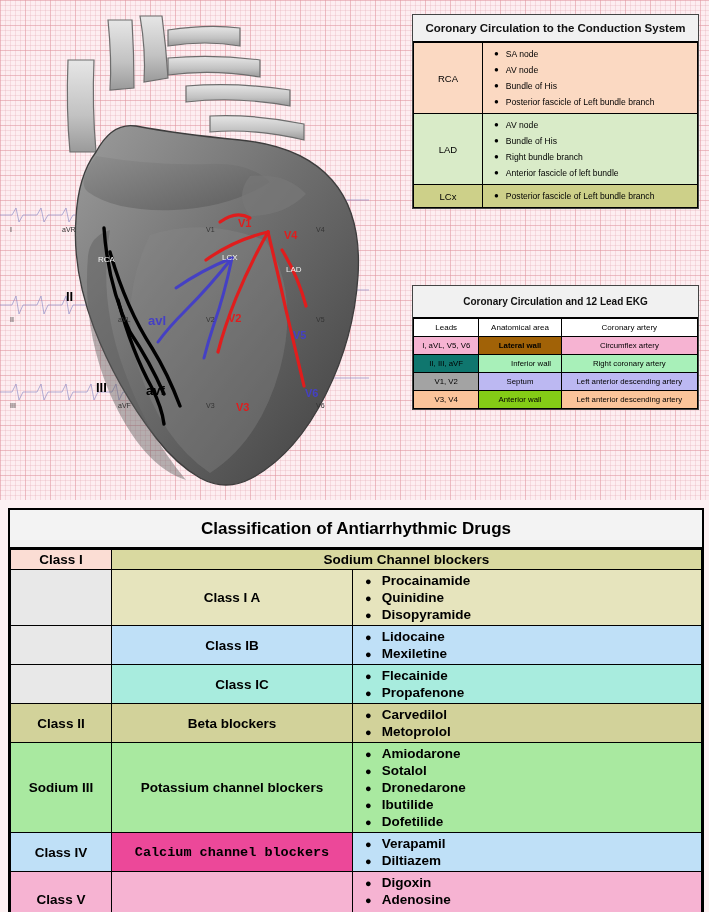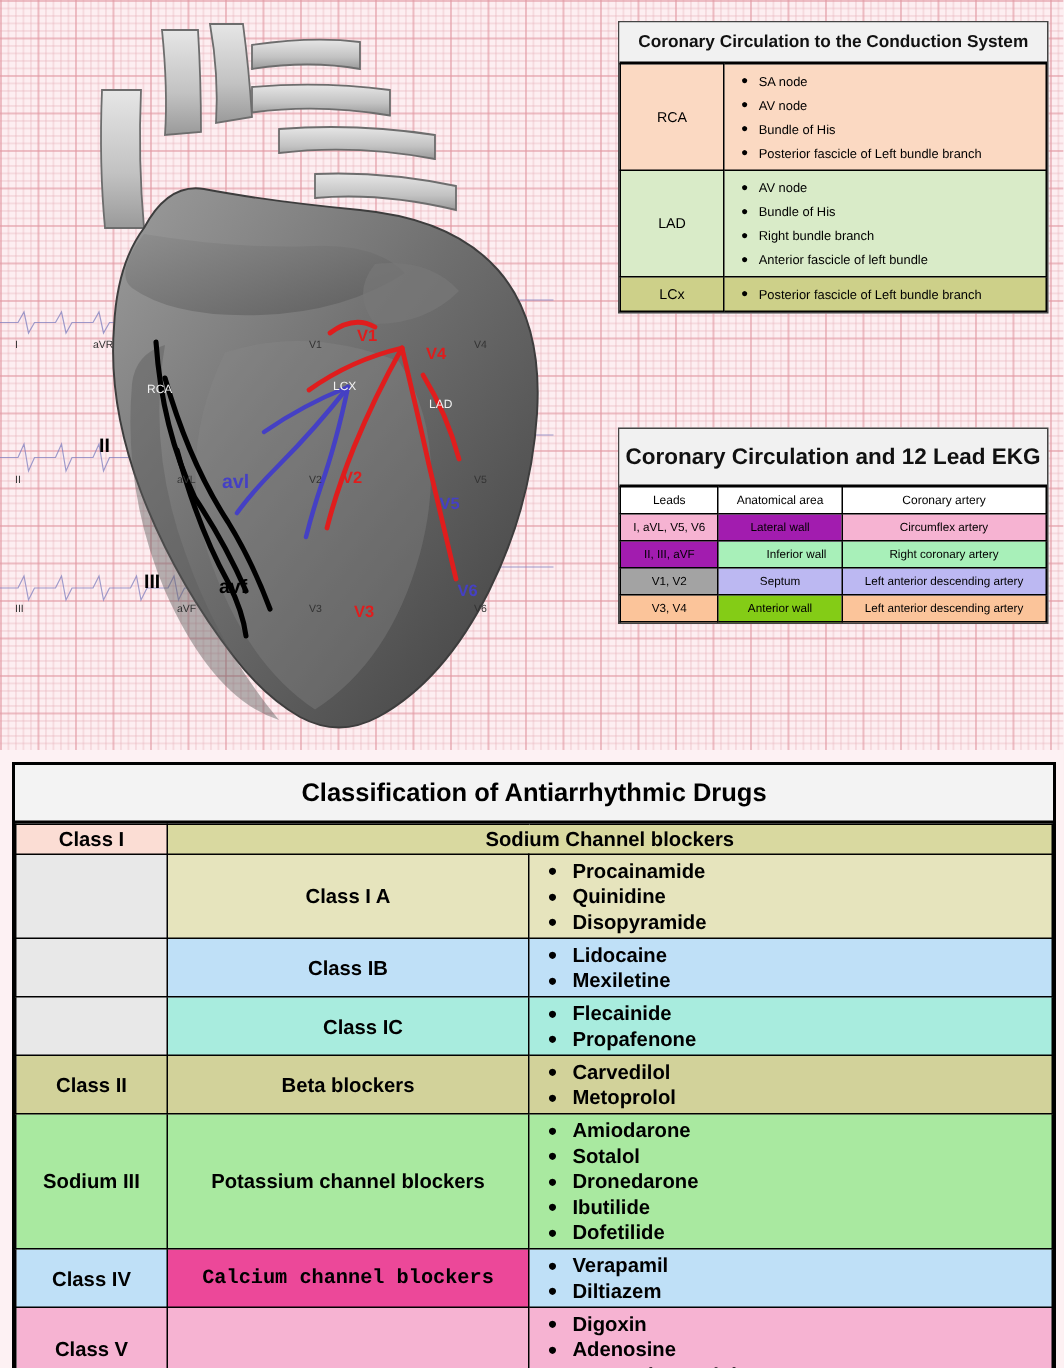--- a/index.html
+++ b/index.html
@@ -48,21 +48,21 @@
   .bullet-row{display:flex;align-items:flex-start;gap:7px;padding:2px 0 2px 6px;}
   .bullet-row .dot{font-size:8px;line-height:12px;}
   .bullet-row .txt{font-size:8.6px;line-height:12px;}
 
   
   #ekg-table{
     position:absolute;left:412px;top:285px;width:285px;
     background:#f1f1f1;border:1px solid #444;
   }
   #ekg-table .title{
-    text-align:left;font-weight:bold;font-size:15px;color:#111;
+    text-align:center;font-weight:bold;font-size:10px;color:#111;
     padding:10px 4px 10px;border-bottom:1px solid #000;background:#f1f1f1;
   }
   #ekg-table table{width:100%;border-top:none;}
   #ekg-table td,#ekg-table th{
     border:1px solid #000;font-size:7.8px;text-align:center;padding:4px 2px;
     font-weight:normal;
   }
   #ekg-table th{background:#fff;font-size:8px;}
 
   
@@ -268,25 +268,25 @@
     <thead>
       <tr>
         <th>Leads</th>
         <th>Anatomical area</th>
         <th>Coronary artery</th>
       </tr>
     </thead>
     <tbody id="ekg-body">
         <tr>
           <td style="background: rgb(246, 179, 210);">I, aVL, V5, V6</td>
-          <td style="background: #a21caf;">Lateral wall</td>
+          <td style="background: #a16207; font-weight: bold;">Lateral wall</td>
           <td style="background: rgb(246, 179, 210);">Circumflex artery</td>
         </tr>
         <tr>
-          <td style="background: #a21caf;">II, III, aVF</td>
+          <td style="background: #0f766e;">II, III, aVF</td>
           <td style="background: rgb(168, 240, 185); padding-left: 24px;">Inferior wall</td>
           <td style="background: rgb(168, 240, 185);">Right coronary artery</td>
         </tr>
         <tr>
           <td style="background: #a3a3a3;">V1, V2</td>
           <td style="background: rgb(188, 184, 242);">Septum</td>
           <td style="background: rgb(188, 184, 242);">Left anterior descending artery</td>
         </tr>
         <tr>
           <td style="background: rgb(251, 196, 154);">V3, V4</td>

